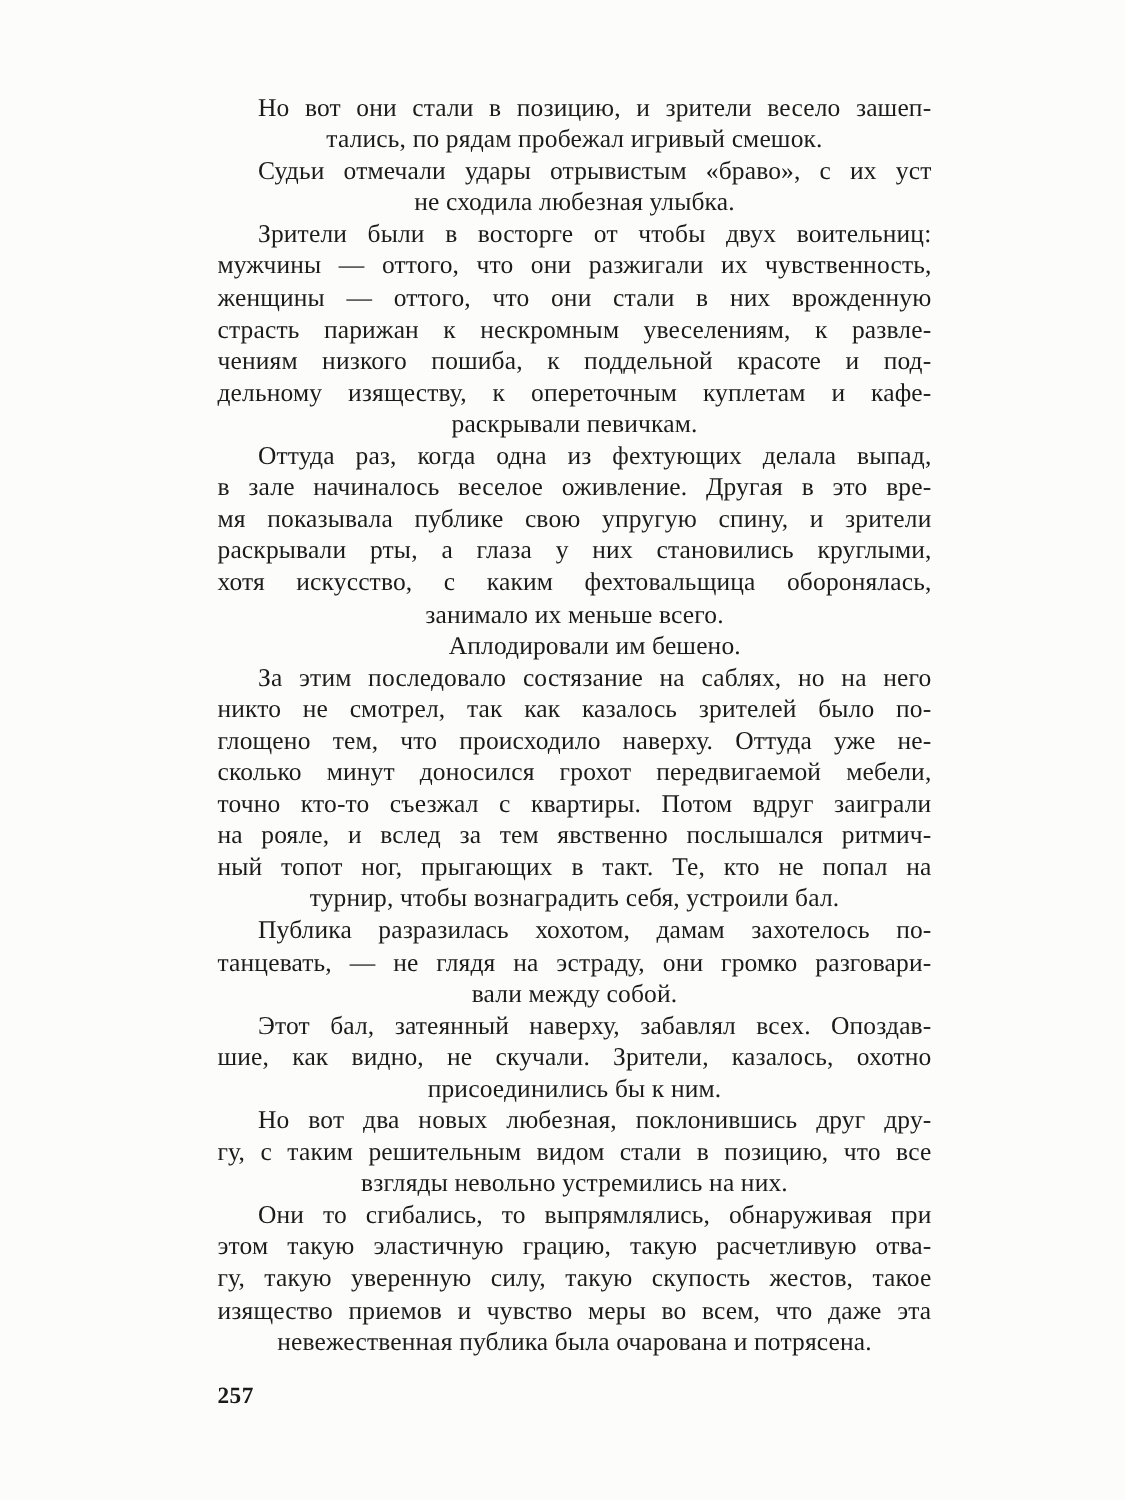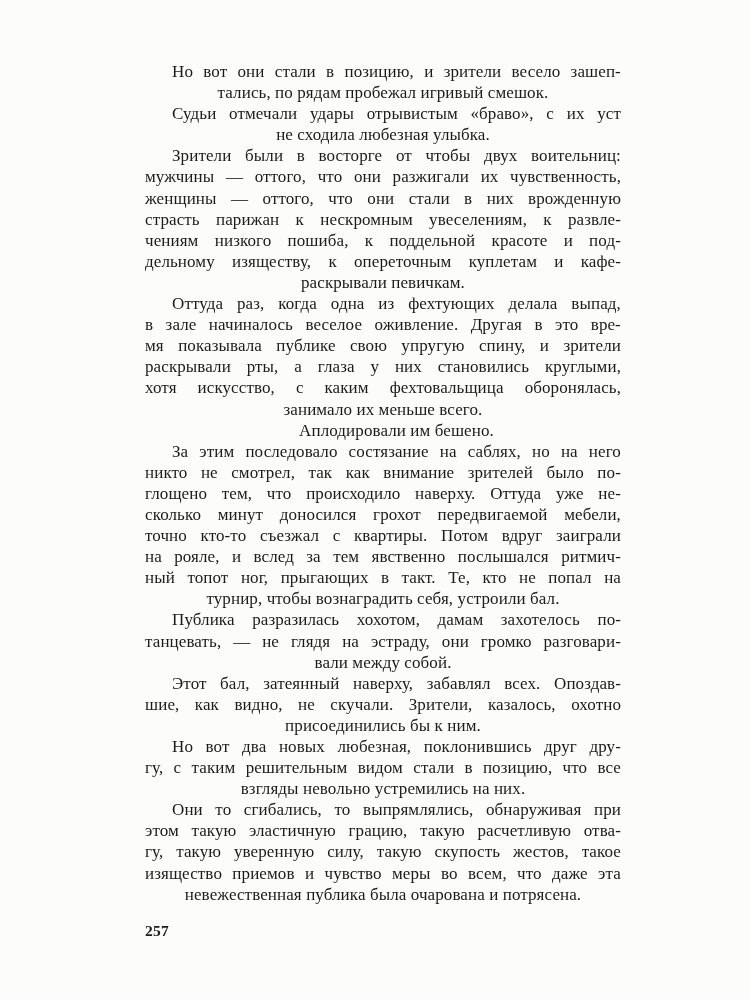--- a/index.html
+++ b/index.html
@@ -221,21 +221,21 @@
           <span>но</span>
           <span>на</span>
           <span>него</span>
         </div>
         <div class="line justify">
           <span>никто</span>
           <span>не</span>
           <span>смотрел,</span>
           <span>так</span>
           <span>как</span>
-          <span>внимание</span>
+          <span>казалось</span>
           <span>зрителей</span>
           <span>было</span>
           <span>по-</span>
         </div>
         <div class="line justify">
           <span>глощено</span>
           <span>тем,</span>
           <span>что</span>
           <span>происходило</span>
           <span>наверху.</span>

